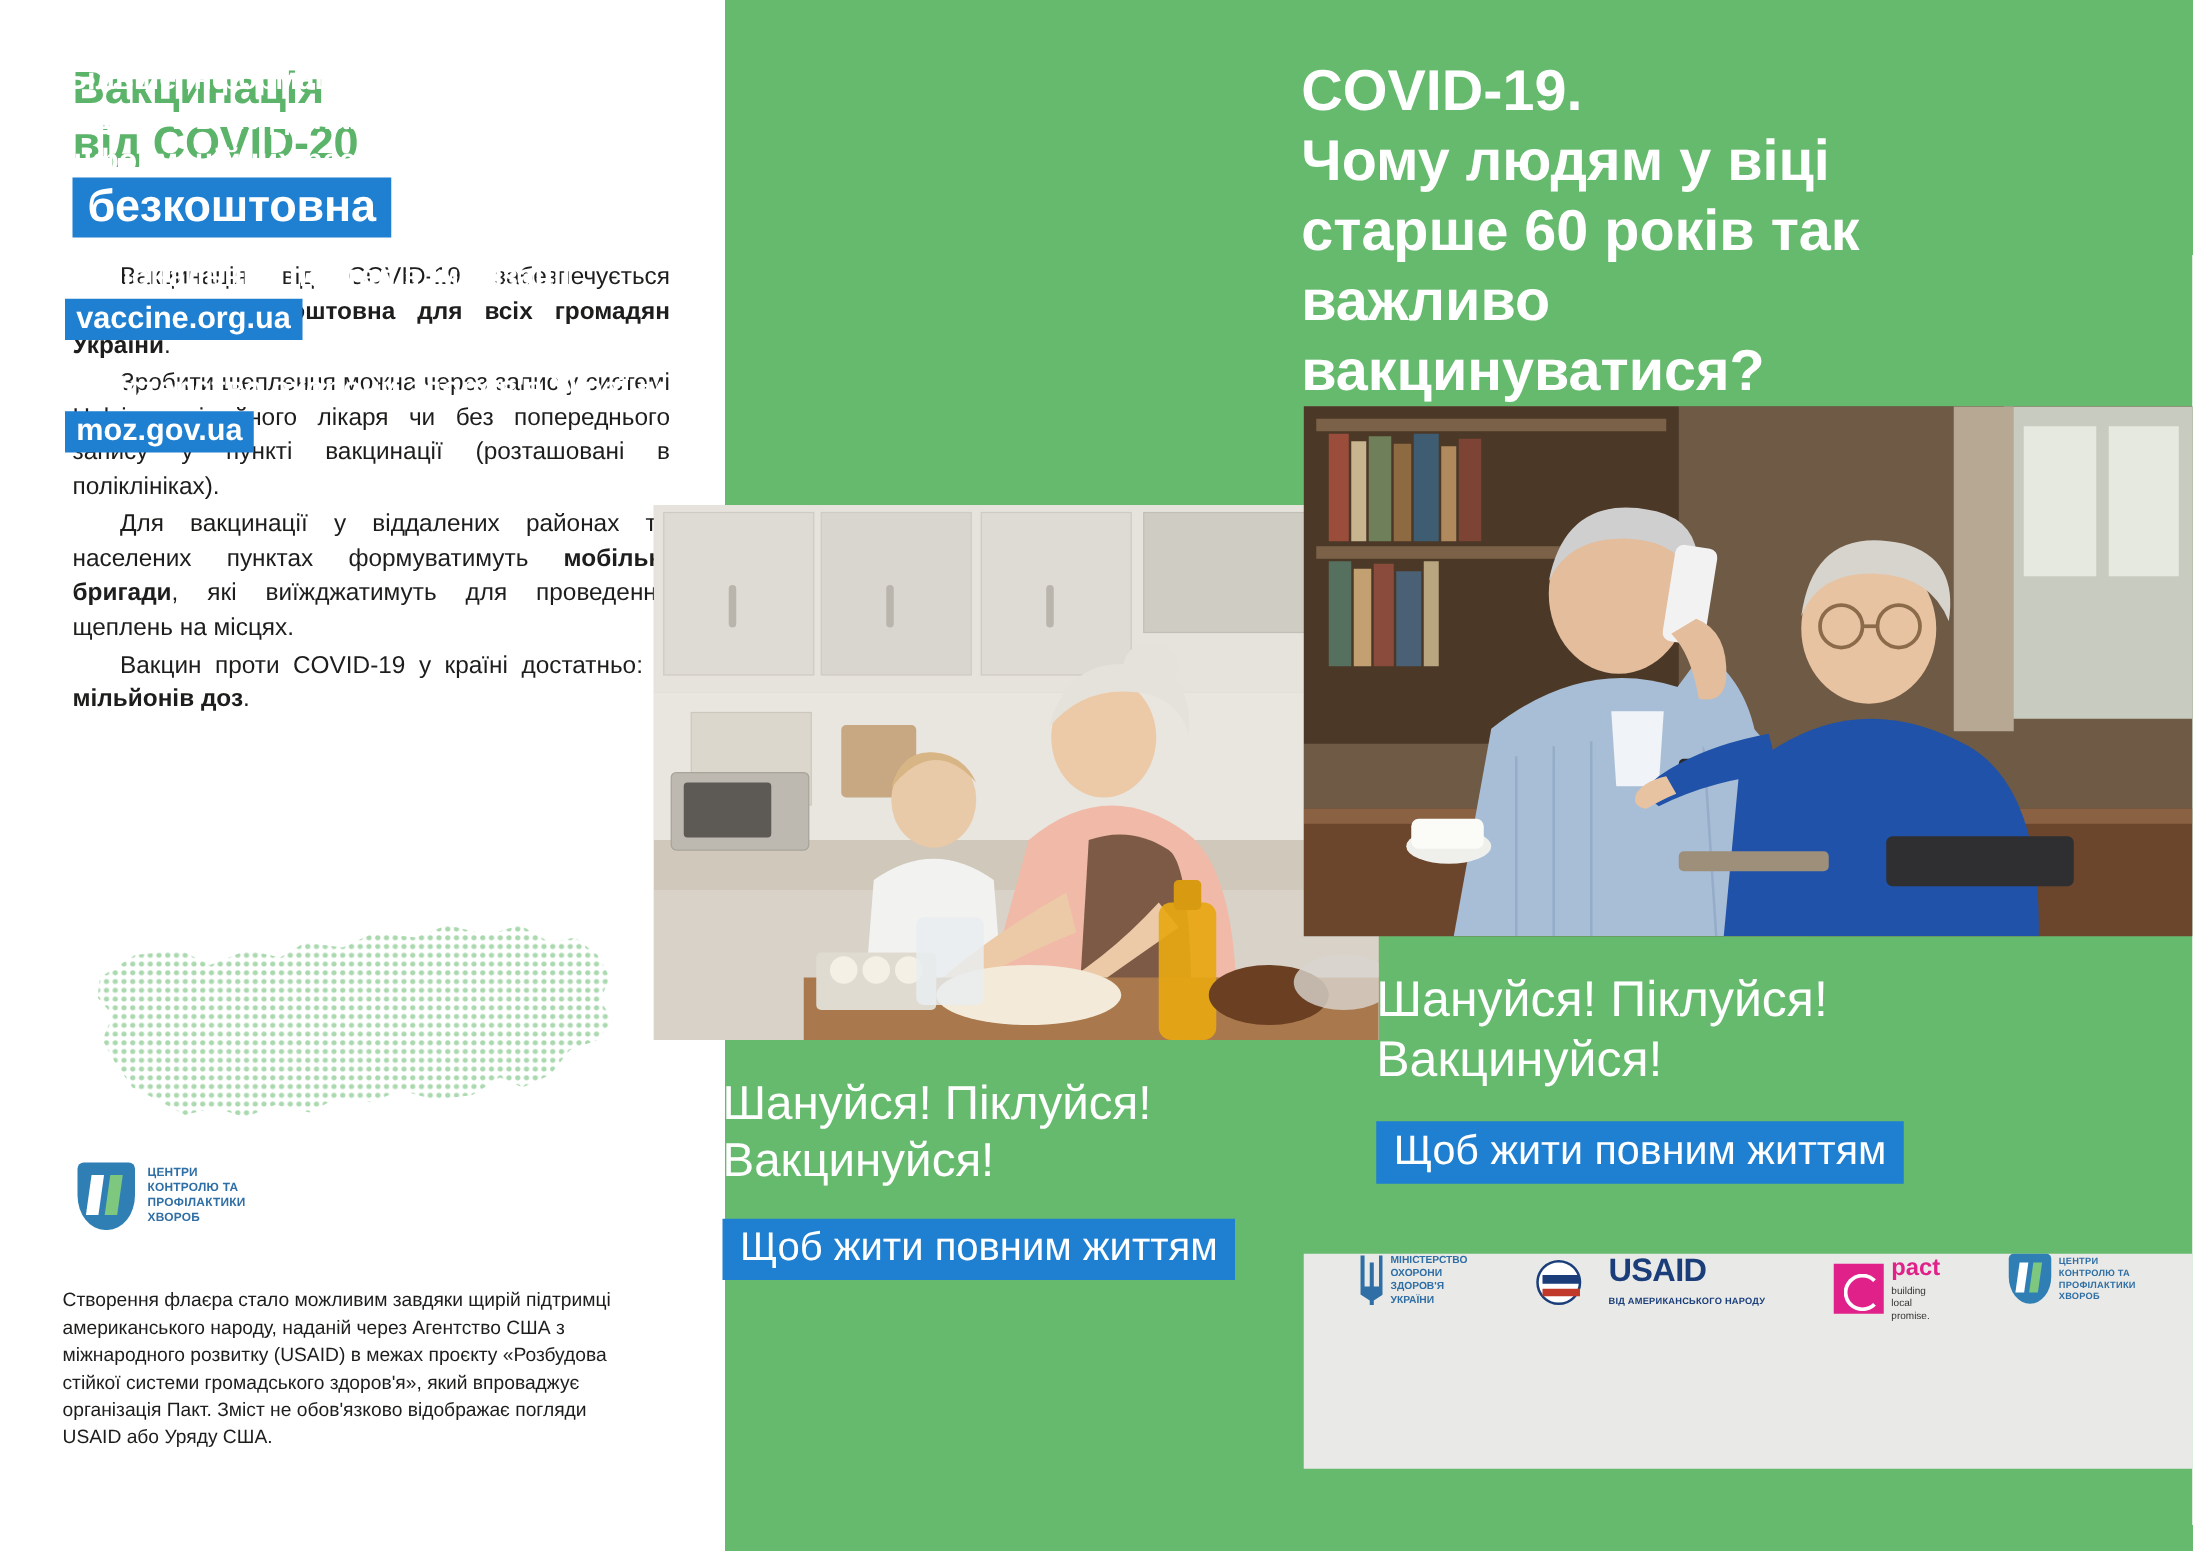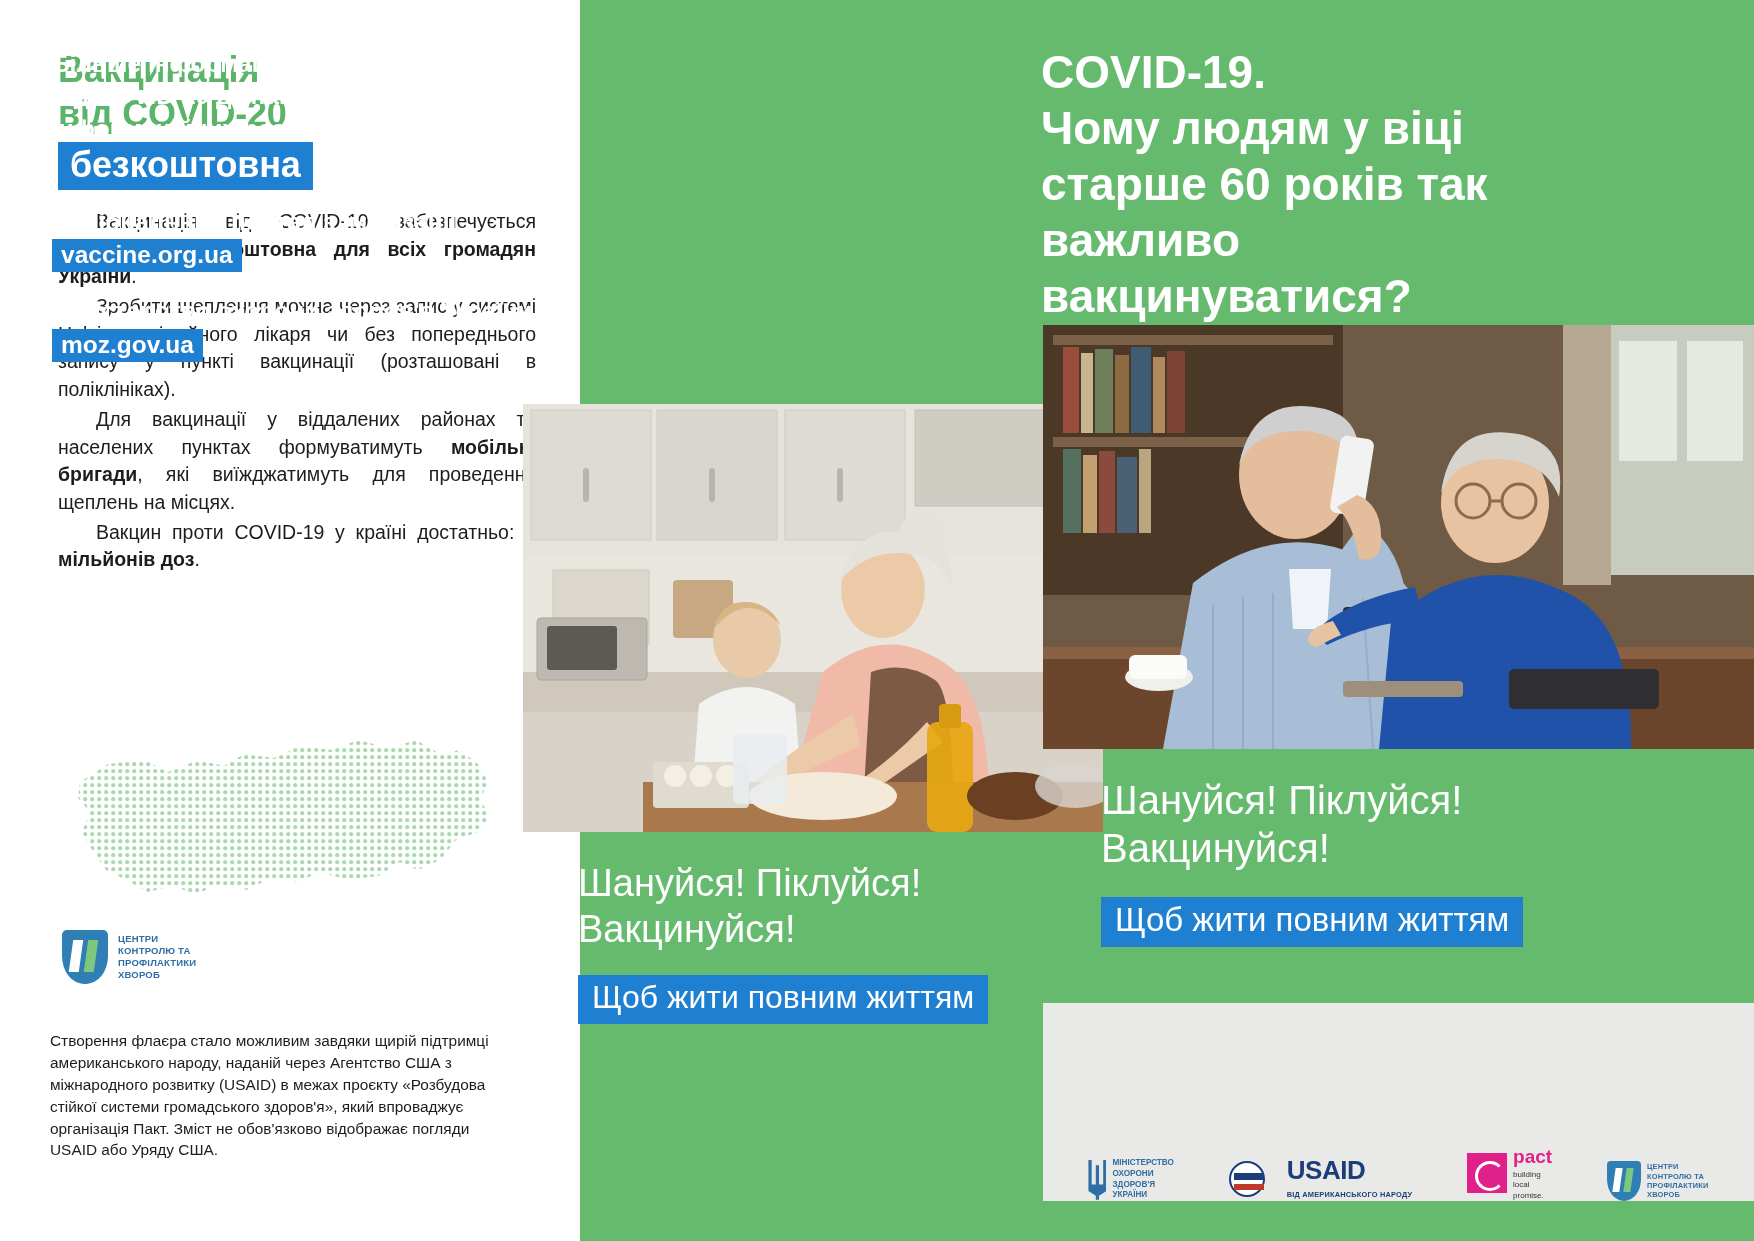--- a/index.html
+++ b/index.html
@@ -209,24 +209,24 @@
     position: absolute;
     left: 1101px; top: 897px;
     background: #1f7fd0;
     color: #ffffff;
     font-size: 33px;
     padding: 4px 14px 8px 14px;
   }
   .logo-bar {
     position: absolute;
     left: 1043px; top: 1003px;
-    width: 711px; height: 198px;
+    width: 711px; height: 172px;
     background: #e9e9e7;
     display: flex;
-    align-items: flex-end;
+    align-items: flex-start;
     justify-content: space-around;
     padding: 0 18px;
   }
   .logo-item { display: flex; align-items: center; gap: 6px; }
   .moz-trident {
     width: 18px; height: 40px;
     background: #2f6fa5;
     clip-path: polygon(0 0,18% 0,18% 62%,41% 62%,41% 14%,59% 14%,59% 62%,82% 62%,82% 0,100% 0,100% 78%,59% 90%,59% 100%,41% 100%,41% 90%,0 78%);
     flex: none;
   }

